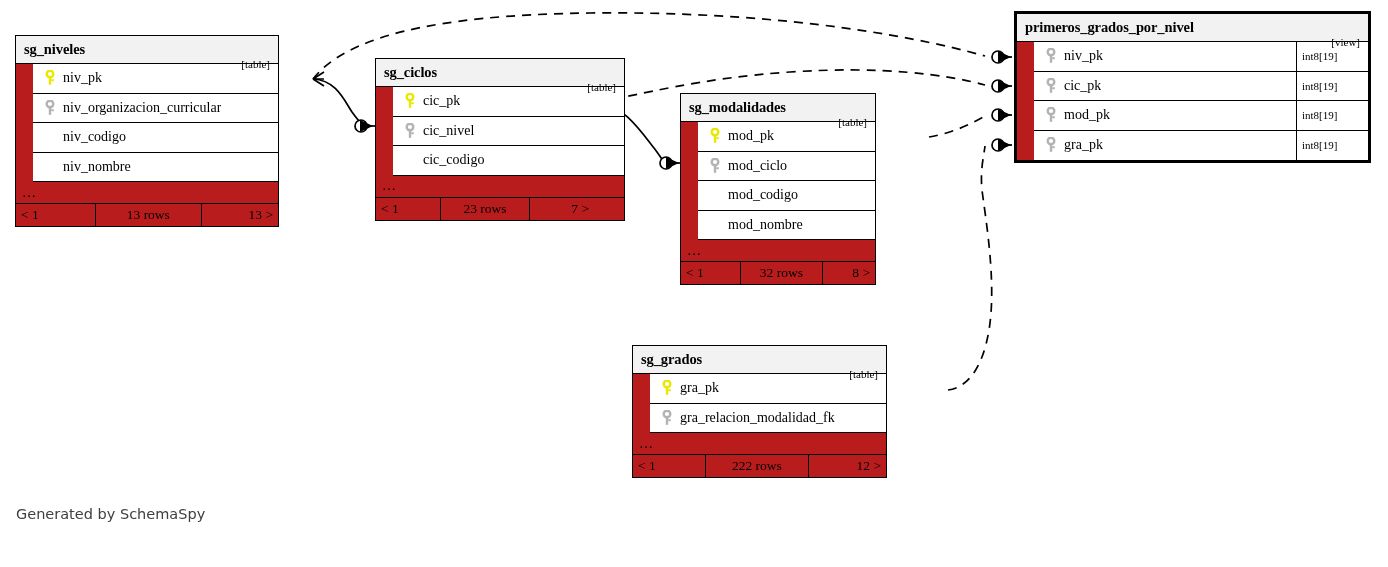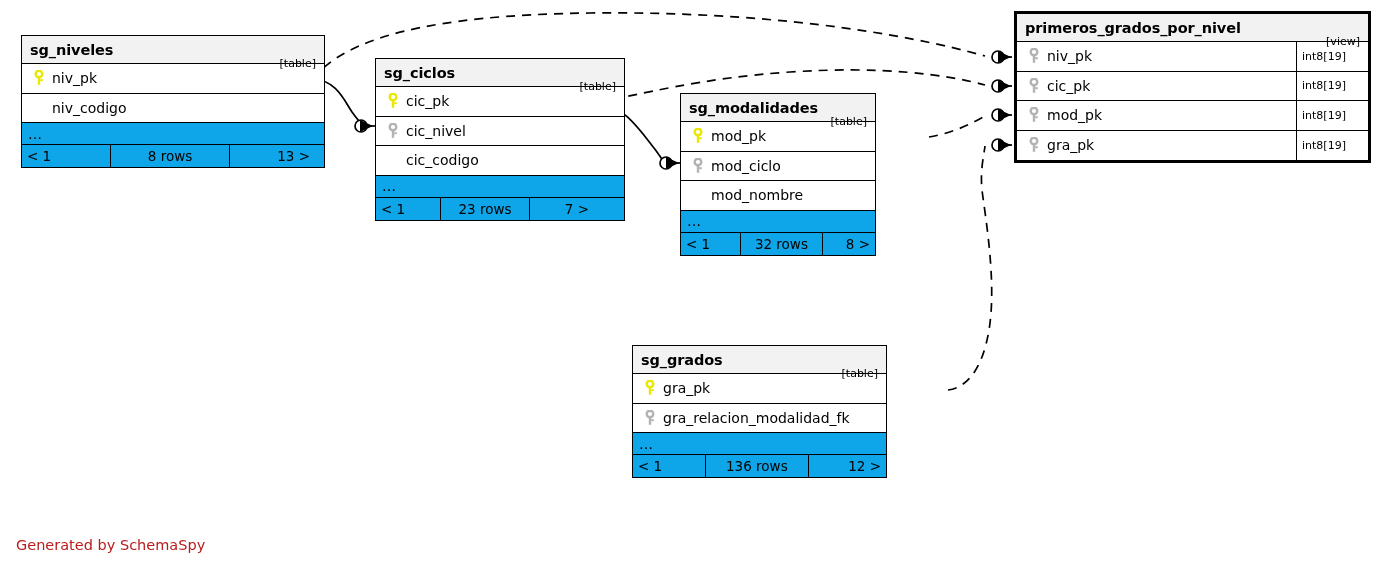--- a/index.html
+++ b/index.html
@@ -26,23 +26,24 @@
     left: 0; top: 0;
     width: 1388px;
     height: 567px;
     pointer-events: none;
     z-index: 1;
   }
 
   
   .entity {
     position: absolute;
-    background: #0ea5e9;
+    background: #b91c1c;
     box-sizing: border-box;
     z-index: 2;
+    font-family: Liberation Serif, serif;
   }
   .entity.table-box {
     border: 1.6px solid #000000;
   }
   .entity.view-box {
     border: 3px solid #000000;
   }
 
   .ent-header {
     display: flex;
@@ -62,20 +63,21 @@
   }
   .ent-kind {
     font-size: 11px;
     white-space: nowrap;
     padding-left: 10px;
     margin-top: 28px;
   }
 
   .ent-rows {
     display: block;
+    padding-left: 17px;
   }
   .col-row {
     display: flex;
     align-items: center;
     height: 29.5px;
     border-bottom: 1.1px solid #000000;
     box-sizing: border-box;
     background: #ffffff;
   }
   .col-row.last-col { border-bottom: 1.1px solid #000000; }
@@ -149,23 +151,23 @@
     justify-content: center;
     border-left: 1.1px solid #000000;
     border-right: 1.1px solid #000000;
   }
   .foot-next { justify-content: flex-end; }
 
   
   #caption {
     position: absolute;
     left: 16px;
-    top: 537px;
+    top: 506px;
     font-size: 14.5px;
-    color: #b91c1c;
+    color: #404040;
     z-index: 2;
   }
 </style>
 </head>
 <body>
 
 <div id="canvas">
 
   <svg id="edges" viewBox="0 0 1388 567" xmlns="http://www.w3.org/2000/svg">
     <defs>
@@ -214,49 +216,67 @@
     </g>
 
     <g>
       <path d="M948,390 C965,388 982,372 989,330 C997,282 985,215 982,190 C980,170 984,155 985,146" stroke="#000" stroke-width="1.7" fill="none" stroke-dasharray="9,7"></path>
       <circle cx="998" cy="145" r="6" fill="#fff" stroke="#000" stroke-width="1.7"></circle>
       <path d="M1011,145 L998,139 L998,151 Z" fill="#000"></path>
       <line x1="1004" y1="145" x2="1012" y2="145" stroke="#000" stroke-width="1.7"></line>
     </g>
   </svg>
 
-  <div class="entity table-box" style="left:21px; top:35px; width:304px;">
+  <div class="entity table-box" style="left:15px; top:35px; width:264px;">
     <div class="ent-header">
       <span class="ent-name">sg_niveles</span>
       <span class="ent-kind">[table]</span>
     </div>
     <div class="ent-rows">
       <div class="col-row">
         <div class="col-main">
           <span class="keyslot">
             <svg width="12" height="16" viewBox="0 0 12 16">
                 <circle cx="6" cy="4" r="3.3" fill="none" stroke="#e8e800" stroke-width="2.4"></circle>
                 <rect x="4.8" y="6.4" width="2.4" height="8.4" fill="#e8e800"></rect>
                 <rect x="7.2" y="9.2" width="2.6" height="2" fill="#e8e800"></rect>
               </svg>
           </span>
           <span class="col-label">niv_pk</span>
         </div>
       </div>
       <div class="col-row">
         <div class="col-main">
+          <span class="keyslot">
+            <svg width="12" height="16" viewBox="0 0 12 16">
+                <circle cx="6" cy="4" r="3.3" fill="none" stroke="#b3b3b3" stroke-width="2.4"></circle>
+                <rect x="4.8" y="6.4" width="2.4" height="8.4" fill="#b3b3b3"></rect>
+                <rect x="7.2" y="9.2" width="2.6" height="2" fill="#b3b3b3"></rect>
+              </svg>
+          </span>
+          <span class="col-label">niv_organizacion_curricular</span>
+        </div>
+      </div>
+      <div class="col-row">
+        <div class="col-main">
           <span class="keyslot empty"></span>
           <span class="col-label">niv_codigo</span>
+        </div>
+      </div>
+      <div class="col-row last-col">
+        <div class="col-main">
+          <span class="keyslot empty"></span>
+          <span class="col-label">niv_nombre</span>
         </div>
       </div>
     </div>
     <div class="more-row">…</div>
     <div class="foot-row">
       <div class="foot-cell foot-prev" style="width:88px;">&lt; 1</div>
-      <div class="foot-cell foot-mid" style="width:120px;">8 rows</div>
+      <div class="foot-cell foot-mid" style="width:120px;">13 rows</div>
       <div class="foot-cell foot-next" style="width:85px;">13 &gt;</div>
     </div>
   </div>
 
   <div class="entity table-box" style="left:375px; top:58px; width:250px;">
     <div class="ent-header">
       <span class="ent-name">sg_ciclos</span>
       <span class="ent-kind">[table]</span>
     </div>
     <div class="ent-rows">
@@ -325,20 +345,26 @@
                 <rect x="4.8" y="6.4" width="2.4" height="8.4" fill="#b3b3b3"></rect>
                 <rect x="7.2" y="9.2" width="2.6" height="2" fill="#b3b3b3"></rect>
               </svg>
           </span>
           <span class="col-label">mod_ciclo</span>
         </div>
       </div>
       <div class="col-row">
         <div class="col-main">
           <span class="keyslot empty"></span>
+          <span class="col-label">mod_codigo</span>
+        </div>
+      </div>
+      <div class="col-row">
+        <div class="col-main">
+          <span class="keyslot empty"></span>
           <span class="col-label">mod_nombre</span>
         </div>
       </div>
     </div>
     <div class="more-row">…</div>
     <div class="foot-row">
       <div class="foot-cell foot-prev" style="width:74px;">&lt; 1</div>
       <div class="foot-cell foot-mid" style="width:106px;">32 rows</div>
       <div class="foot-cell foot-next" style="width:65px;">8 &gt;</div>
     </div>
@@ -371,21 +397,21 @@
                 <rect x="7.2" y="9.2" width="2.6" height="2" fill="#b3b3b3"></rect>
               </svg>
           </span>
           <span class="col-label">gra_relacion_modalidad_fk</span>
         </div>
       </div>
     </div>
     <div class="more-row">…</div>
     <div class="foot-row">
       <div class="foot-cell foot-prev" style="width:80px;">&lt; 1</div>
-      <div class="foot-cell foot-mid" style="width:116px;">136 rows</div>
+      <div class="foot-cell foot-mid" style="width:116px;">222 rows</div>
       <div class="foot-cell foot-next" style="width:86px;">12 &gt;</div>
     </div>
   </div>
 
   <div class="entity view-box" style="left:1014px; top:11px; width:357px;">
     <div class="ent-header">
       <span class="ent-name">primeros_grados_por_nivel</span>
       <span class="ent-kind">[view]</span>
     </div>
     <div class="ent-rows">

